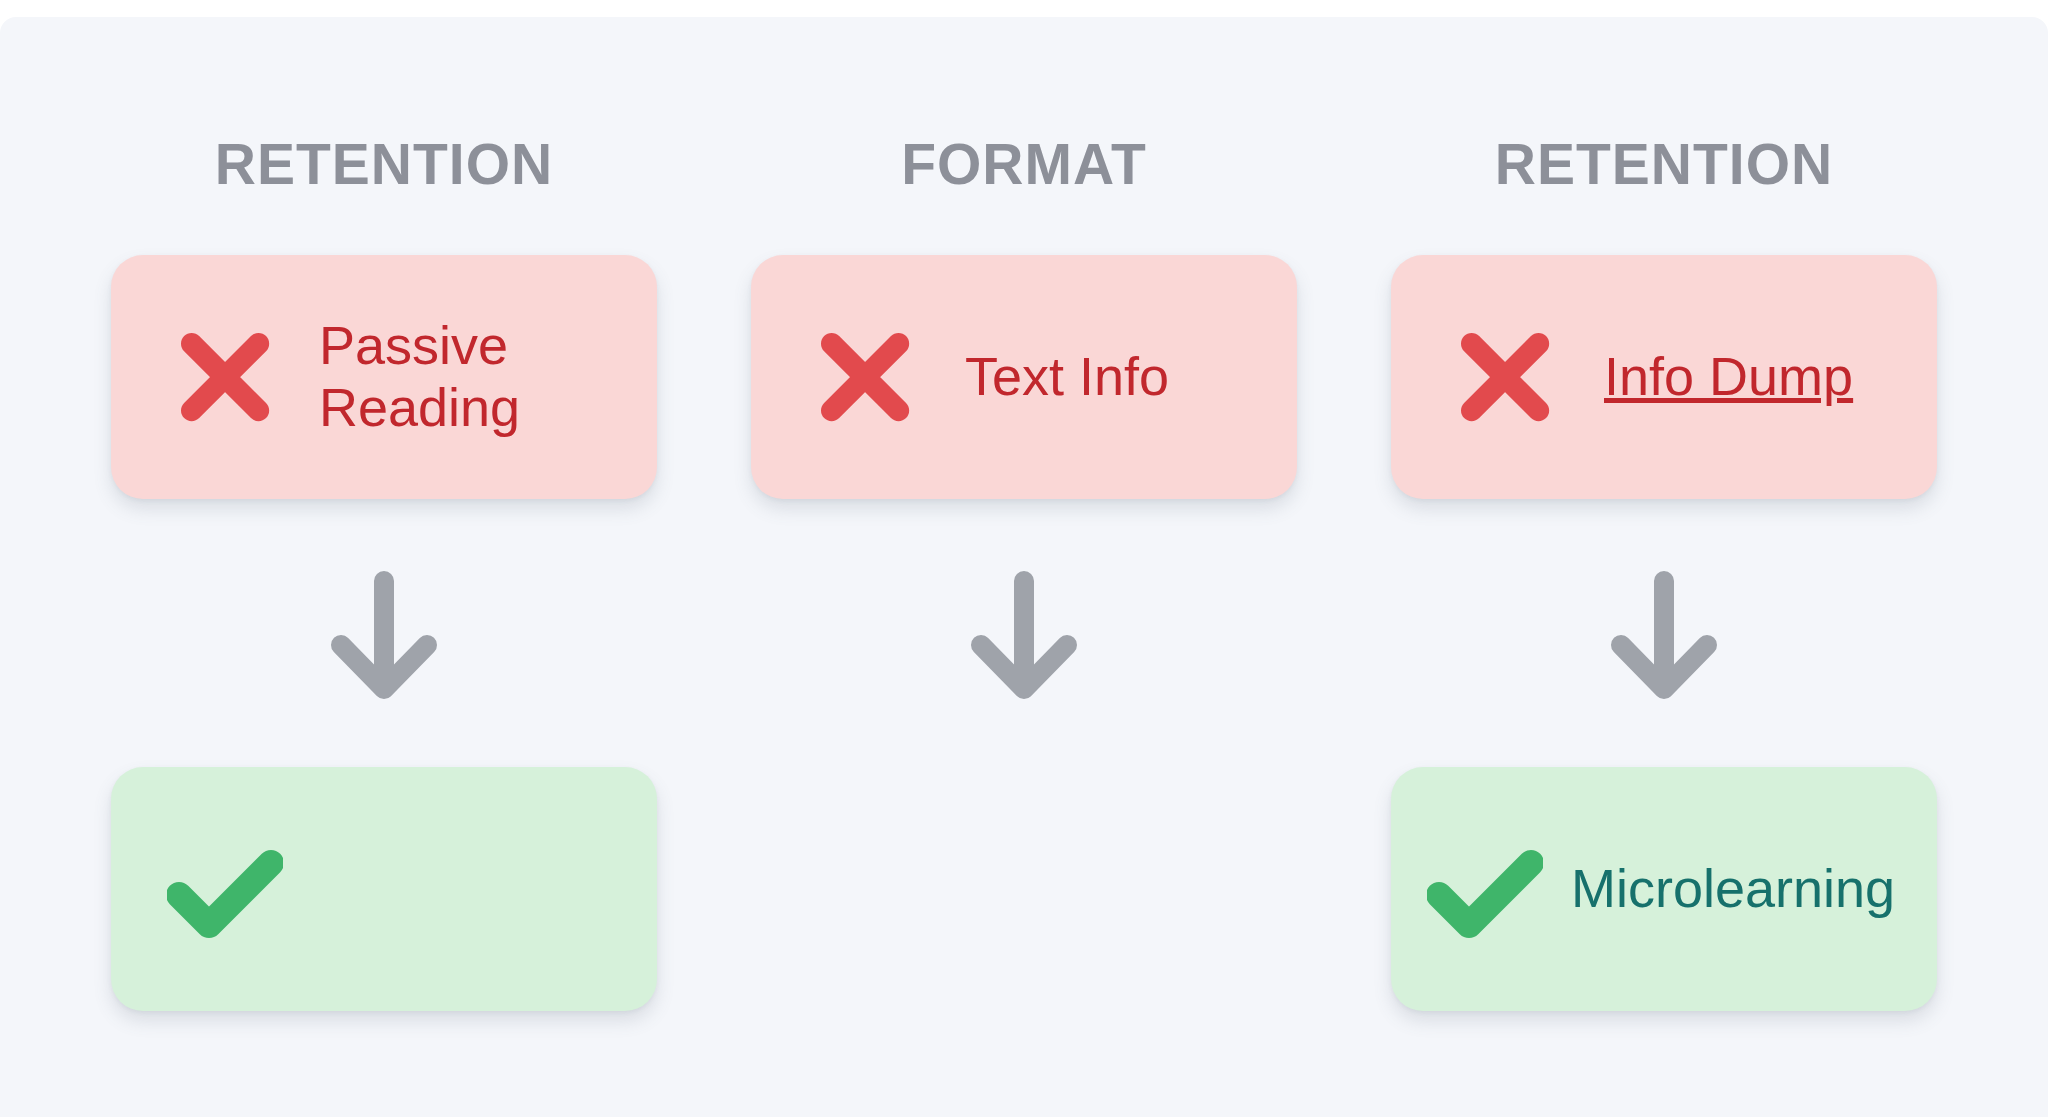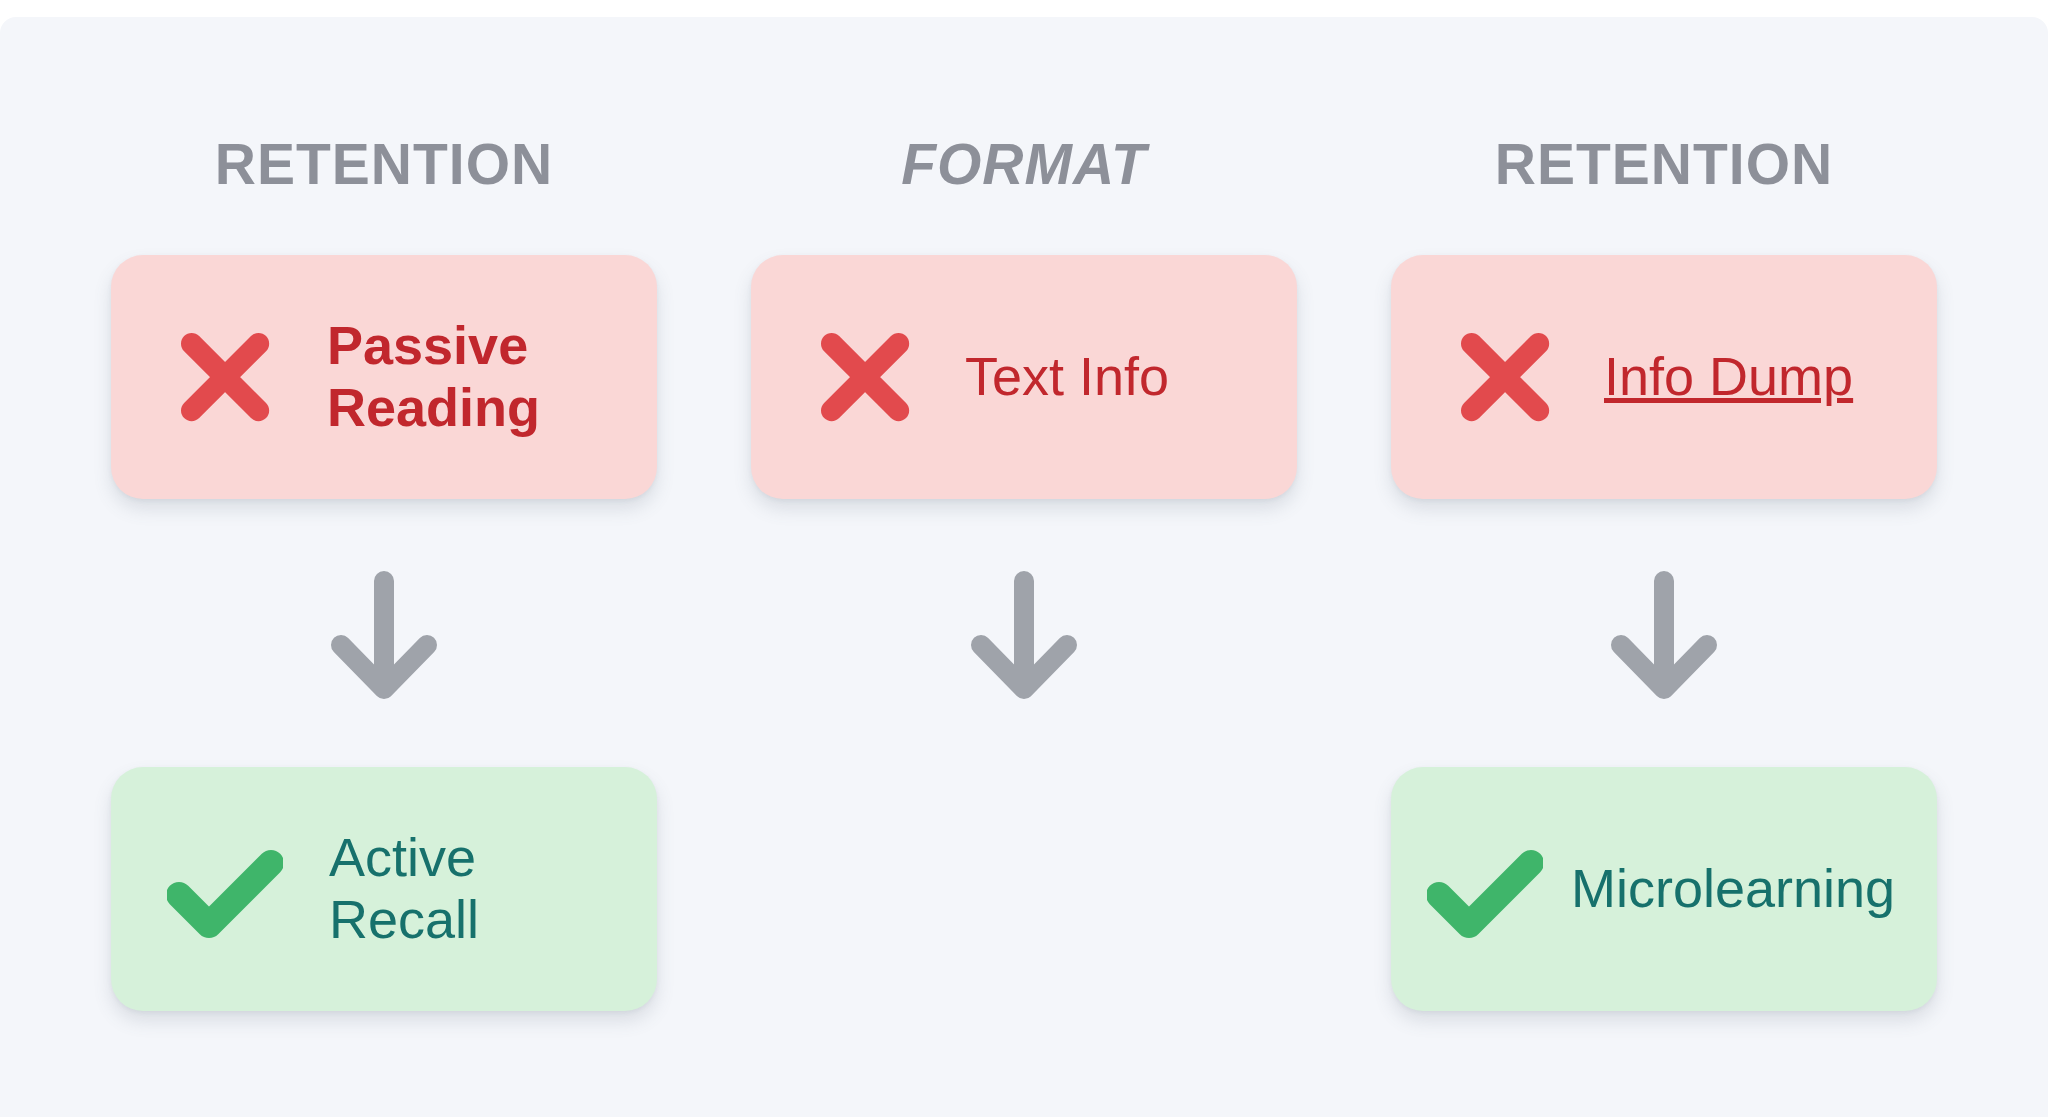--- a/index.html
+++ b/index.html
@@ -70,37 +70,35 @@
 <body>
 
 <div class="frame">
 
   <div class="heading" style="left:111px;">RETENTION</div>
 
   <div class="card bad" style="left:111px;">
     <svg class="icon" viewBox="0 0 116 116">
       <path d="M14 14 L102 102 M102 14 L14 102" stroke="#e24a4d" stroke-width="28" stroke-linecap="round" fill="none" transform="translate(14,14) scale(0.76)"></path>
     </svg>
-    <div class="card-text" style="left:216px; top:59px;font-weight:bold;">Passive
+    <div class="card-text" style="left:208px; top:59px;">Passive
 Reading</div>
   </div>
 
   <svg class="arrow" style="left:319px;" viewBox="0 0 130 140">
     <path d="M65 16 L65 124 M22 80 L65 124 L108 80" stroke="#9fa3aa" stroke-width="20" stroke-linecap="round" stroke-linejoin="round" fill="none"></path>
   </svg>
 
   <div class="card good" style="left:111px;">
     <svg class="icon" viewBox="0 0 116 116">
       <path d="M12 64 L42 94 L104 32" stroke="#3fb56a" stroke-width="26" stroke-linecap="round" stroke-linejoin="round" fill="none"></path>
     </svg>
-    <div class="card-text" style="left:218px; top:59px;">Active
-Recall</div>
   </div>
 
-  <div class="heading" style="left:751px;font-style:italic;">FORMAT</div>
+  <div class="heading" style="left:751px;">FORMAT</div>
 
   <div class="card bad" style="left:751px;">
     <svg class="icon" viewBox="0 0 116 116">
       <path d="M14 14 L102 102 M102 14 L14 102" stroke="#e24a4d" stroke-width="28" stroke-linecap="round" fill="none" transform="translate(14,14) scale(0.76)"></path>
     </svg>
     <div class="card-text" style="left:214px; top:90px;">Text Info</div>
   </div>
 
   <svg class="arrow" style="left:959px;" viewBox="0 0 130 140">
     <path d="M65 16 L65 124 M22 80 L65 124 L108 80" stroke="#9fa3aa" stroke-width="20" stroke-linecap="round" stroke-linejoin="round" fill="none"></path>

